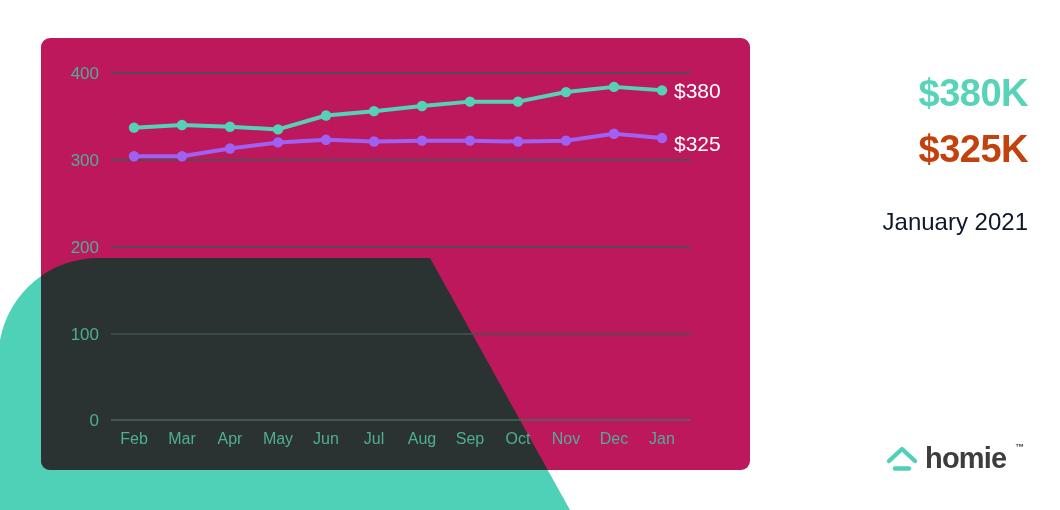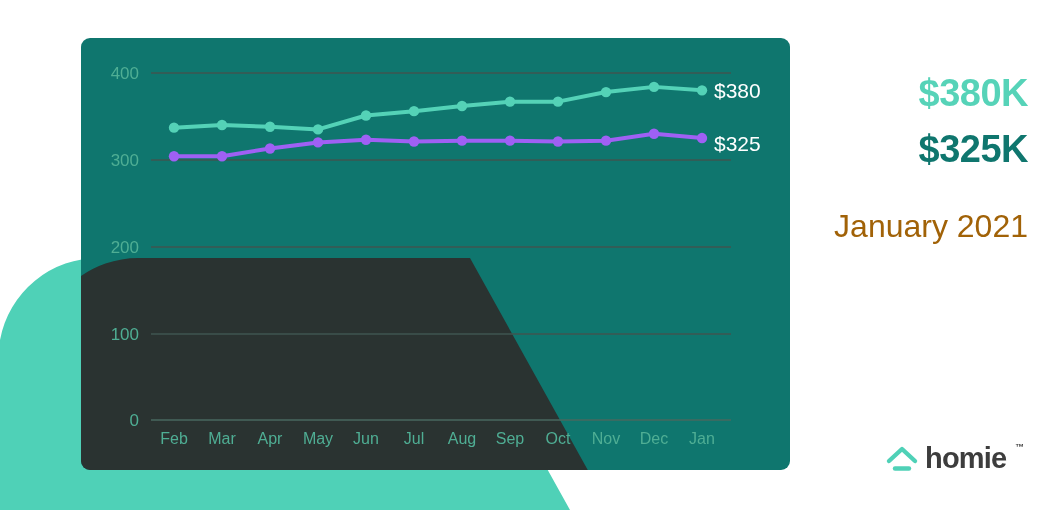--- a/index.html
+++ b/index.html
@@ -28,24 +28,23 @@
     pointer-events: none;
   }
 
   
   .chart-card {
     position: absolute;
     left: 41px;
     top: 38px;
     width: 709px;
     height: 432px;
-    background: #0f766e;
+    background: #be185d;
     border-radius: 9px;
     overflow: hidden;
-    margin-left: 40px;
   }
   .chart-inner-deco {
     position: absolute;
     left: 0; top: 0;
     width: 100%; height: 100%;
     pointer-events: none;
   }
   .plot-svg {
     position: absolute;
     left: 0; top: 0;
@@ -74,27 +73,27 @@
   .big-val {
     position: absolute;
     right: 12px;
     font-size: 38px;
     font-weight: bold;
     letter-spacing: -0.5px;
     white-space: nowrap;
     line-height: 1;
   }
   .big-val.v1 { top: 34px; color: #56d3b8; margin-left: 46px; }
-  .big-val.v2 { top: 90px; color: #0f766e; }
+  .big-val.v2 { top: 90px; color: #c2410c; }
   .panel-date {
     position: absolute;
     right: 12px;
     top: 168px;
-    font-size: 32px;
-    color: #a16207;
+    font-size: 24px;
+    color: #0f172a;
     white-space: nowrap;
     font-weight: normal;
   }
 
   
   .legend {
     position: absolute;
     left: 0;
     top: 232px;
     width: 280px;

